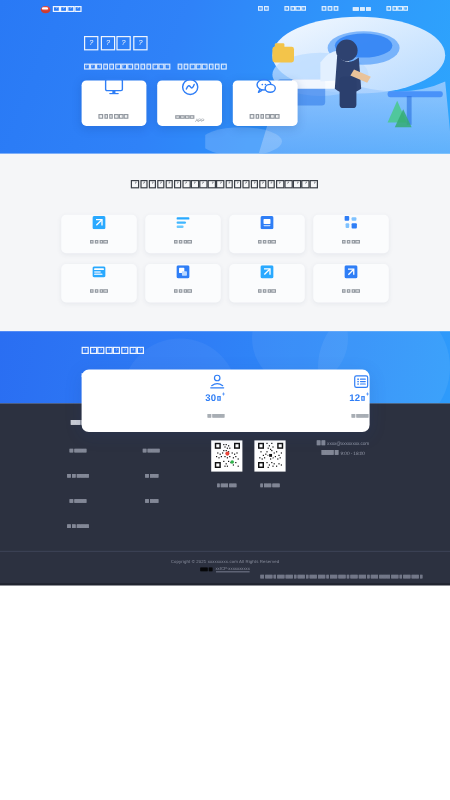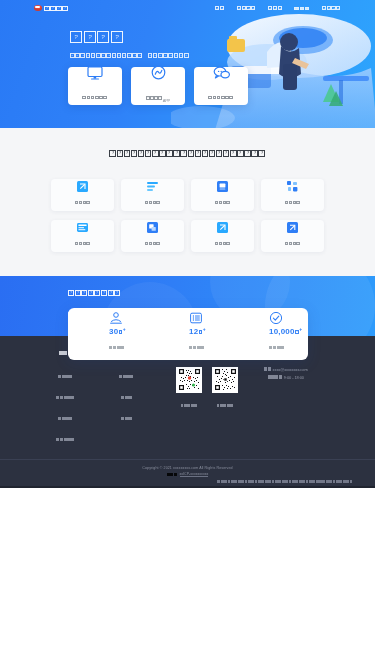--- a/index.html
+++ b/index.html
@@ -120,21 +120,21 @@
   .stats-head-sub .tofu i { width:3px; height:3px; font-size:2px; }
 
   .stats-panel {
     position:absolute; left:68px; top:32px; z-index:4;
     width:240px; height:52px;
     background:#fff;
     border-radius:6px;
     box-shadow:0 3px 14px rgba(30,70,150,.16);
     display:flex; align-items:center;
   }
-  .stat { flex:1; display:flex; flex-direction:column; align-items:flex-start; gap:2px;padding-left:41px; }
+  .stat { flex:1; display:flex; flex-direction:column; align-items:flex-end; gap:2px; }
   .stat-icon { width:14px; height:14px; }
   .stat-value { color:#2f7ef6; font-weight:bold; font-size:8px; letter-spacing:.2px; display:flex; align-items:flex-start; }
   .stat-unit { display:inline-block; margin-left:.5px; }
   .stat-unit .tofu i { width:3.4px; height:3.4px; font-size:3px; border-color:#2f7ef6; }
   .stat-sup { font-size:5px; color:#2f7ef6; line-height:1; }
   .stat-label { color:#9aa0a8; }
   .stat-label .tofu i { width:3.2px; height:3.2px; font-size:3px; }
 
   
   .footer { background:#2c3140; padding:8px 0 0; }
@@ -594,41 +594,20 @@
           <span class="stat-sup">+</span>
       </span>
       <span class="stat-label"><span class="tofu solid">
             <i></i>
             <i></i>
             <i></i>
             <i></i>
           </span></span>
     </div>
 
-    <div class="stat">
-      <span class="stat-icon">
-        <svg width="14" height="14" viewBox="0 0 14 14">
-            <circle cx="7" cy="7" r="5.6" fill="none" stroke="#2f7ef6" stroke-width="1"></circle>
-            <path d="M4.4 7.2 L6.3 9.1 L9.8 5.2" fill="none" stroke="#2f7ef6" stroke-width="1.1" stroke-linecap="round" stroke-linejoin="round"></path>
-          </svg>
-      </span>
-      <span class="stat-value">
-        <span>10,000</span>
-          <span class="stat-unit"><span class="tofu">
-              <i></i>
-            </span></span>
-          <span class="stat-sup">+</span>
-      </span>
-      <span class="stat-label"><span class="tofu solid">
-            <i></i>
-            <i></i>
-            <i></i>
-            <i></i>
-          </span></span>
-    </div>
   </div>
 </section>
 
 <footer class="footer">
   <div class="footer-top">
 
     <div class="fcol col-a">
       <div class="fcol-title"><span class="tofu solid">
             <i></i>
             <i></i>

